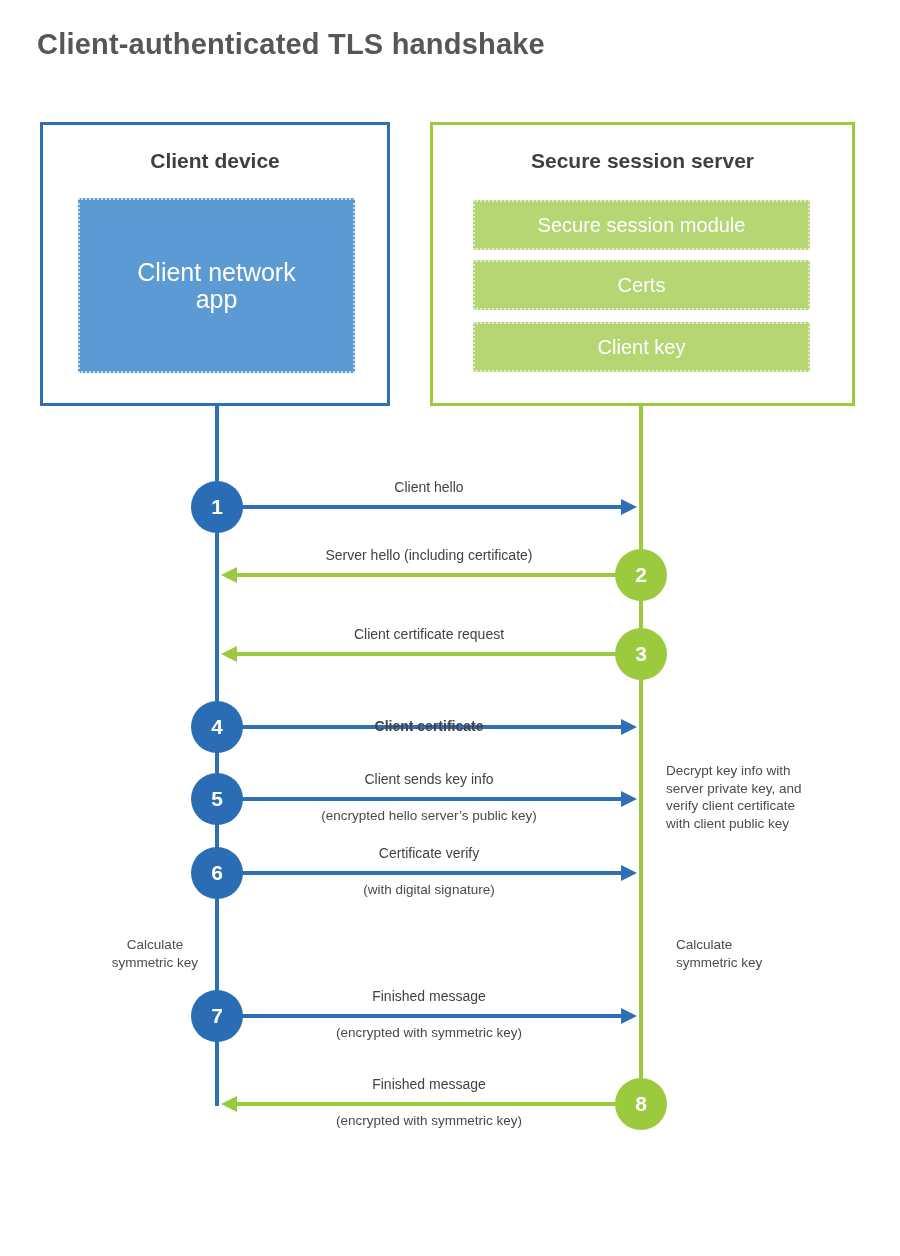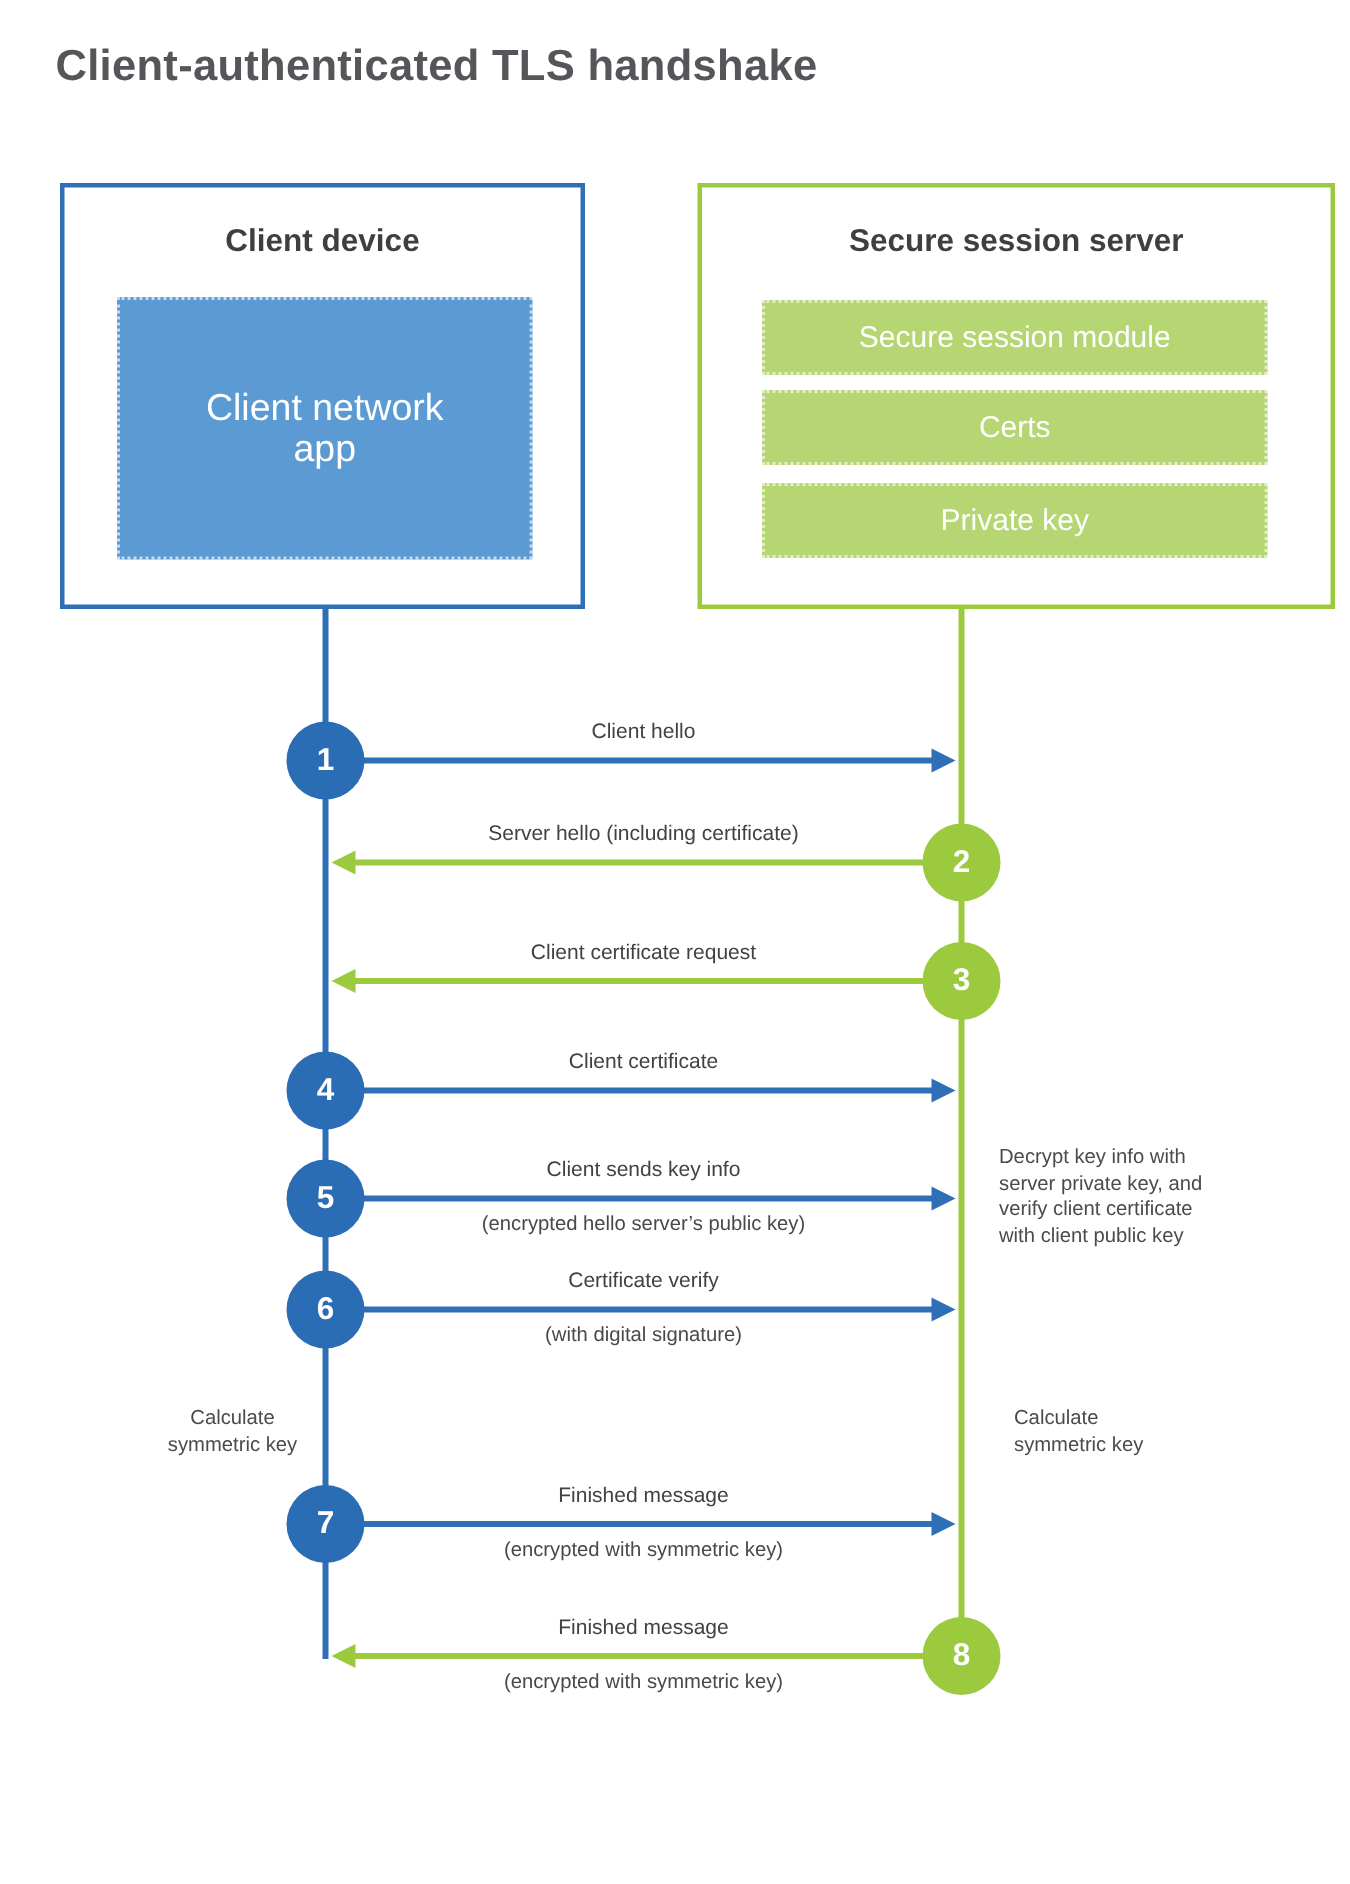--- a/index.html
+++ b/index.html
@@ -9,21 +9,21 @@
   }
   .abs{position:absolute;}
   .pre{white-space:pre-line;}
 
   
   .title{left:37px;top:28px;font-size:29px;font-weight:700;color:#55565a;letter-spacing:.2px;}
 
   
   .actor-box{box-sizing:border-box;top:122px;height:284px;background:#fff;}
   .actor-box.blue{left:40px;width:350px;border:3px solid #2e6fb5;}
-  .actor-box.green{left:430px;width:425px;border:3px solid #9cca3e;margin-left:35px;}
+  .actor-box.green{left:430px;width:425px;border:3px solid #9cca3e;}
   .actor-heading{position:absolute;left:0;top:24px;width:100%;text-align:center;
     font-size:21px;font-weight:bold;color:#3e3f42;}
   .client-app{position:absolute;left:35px;top:73px;width:277px;height:175px;
     background:#5b9ad3;border:2px dotted rgba(255,255,255,.65);box-sizing:border-box;
     display:flex;align-items:center;justify-content:center;text-align:center;
     color:#ffffff;font-size:25px;line-height:27px;}
   .module-bar{position:absolute;left:40px;width:337px;height:50px;
     background:#b6d674;border:2px dotted rgba(255,255,255,.6);box-sizing:border-box;
     display:flex;align-items:center;justify-content:center;
     color:#ffffff;font-size:20px;}
@@ -63,21 +63,21 @@
   <div class="abs actor-box blue">
     <div class="actor-heading">Client device</div>
     <div class="client-app pre">Client network
 app</div>
   </div>
 
   <div class="abs actor-box green">
     <div class="actor-heading">Secure session server</div>
     <div class="module-bar" style="top:75px;">Secure session module</div>
     <div class="module-bar" style="top:135px;">Certs</div>
-    <div class="module-bar" style="top:197px;">Private key</div>
+    <div class="module-bar" style="top:197px;">Client key</div>
   </div>
 
   <div class="abs lifeline blue"></div>
   <div class="abs lifeline green"></div>
 
   <div>
     <div class="abs hline blue" style="left:217px;top:505px;width:405px;"></div>
     <div class="abs tri right blue" style="left:621px;top:499px;"></div>
     <div class="abs circle blue" style="left:191px;top:481px;">1</div>
     <div class="abs msg-label" style="top:479px;">Client hello</div>
@@ -94,21 +94,21 @@
     <div class="abs hline green" style="left:236px;top:652px;width:405px;"></div>
     <div class="abs tri left green" style="left:221px;top:646px;"></div>
     <div class="abs circle green" style="left:615px;top:628px;">3</div>
     <div class="abs msg-label" style="top:626px;">Client certificate request</div>
   </div>
 
   <div>
     <div class="abs hline blue" style="left:217px;top:725px;width:405px;"></div>
     <div class="abs tri right blue" style="left:621px;top:719px;"></div>
     <div class="abs circle blue" style="left:191px;top:701px;">4</div>
-    <div class="abs msg-label" style="top:699px;">Client certificate</div>
+    <div class="abs msg-label" style="top:718px;font-weight:bold;">Client certificate</div>
   </div>
 
   <div>
     <div class="abs hline blue" style="left:217px;top:797px;width:405px;"></div>
     <div class="abs tri right blue" style="left:621px;top:791px;"></div>
     <div class="abs circle blue" style="left:191px;top:773px;">5</div>
     <div class="abs msg-label" style="top:771px;">Client sends key info</div>
     <div class="abs msg-sub" style="top:808px;">(encrypted hello server’s public key)</div>
   </div>
 

